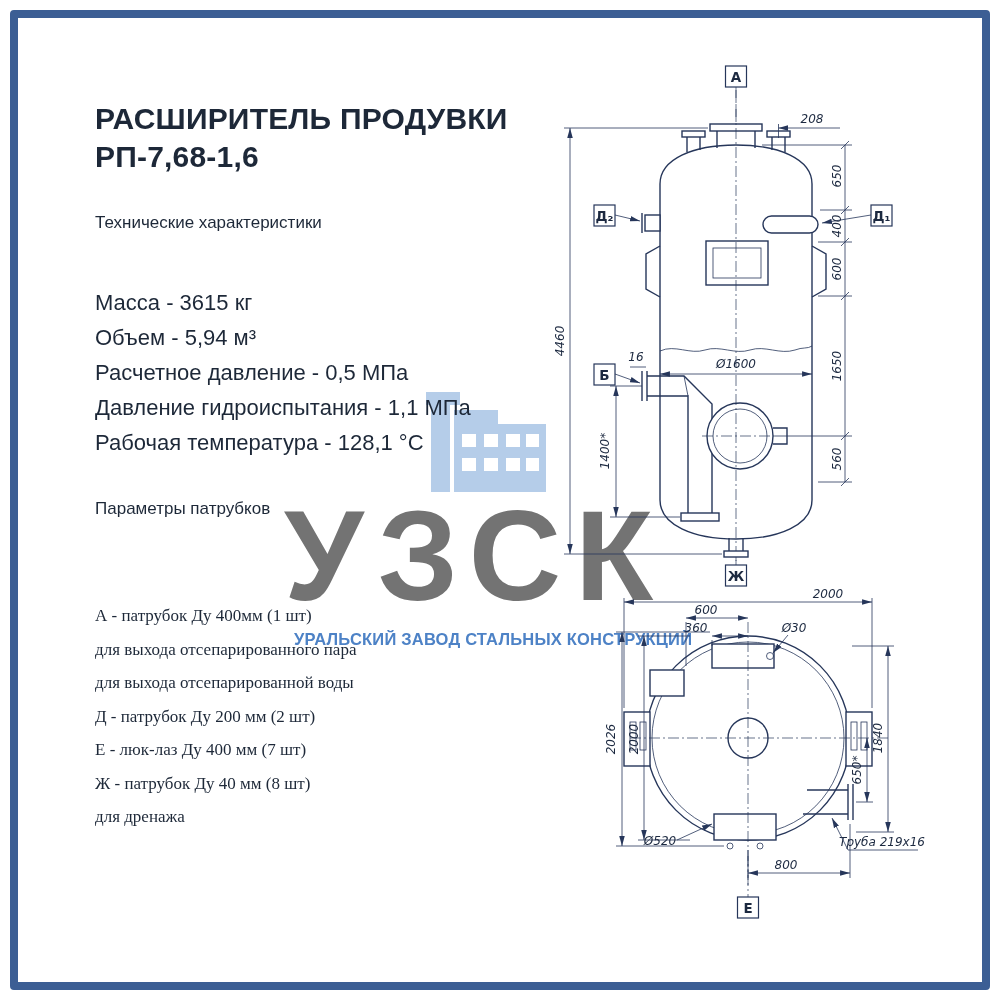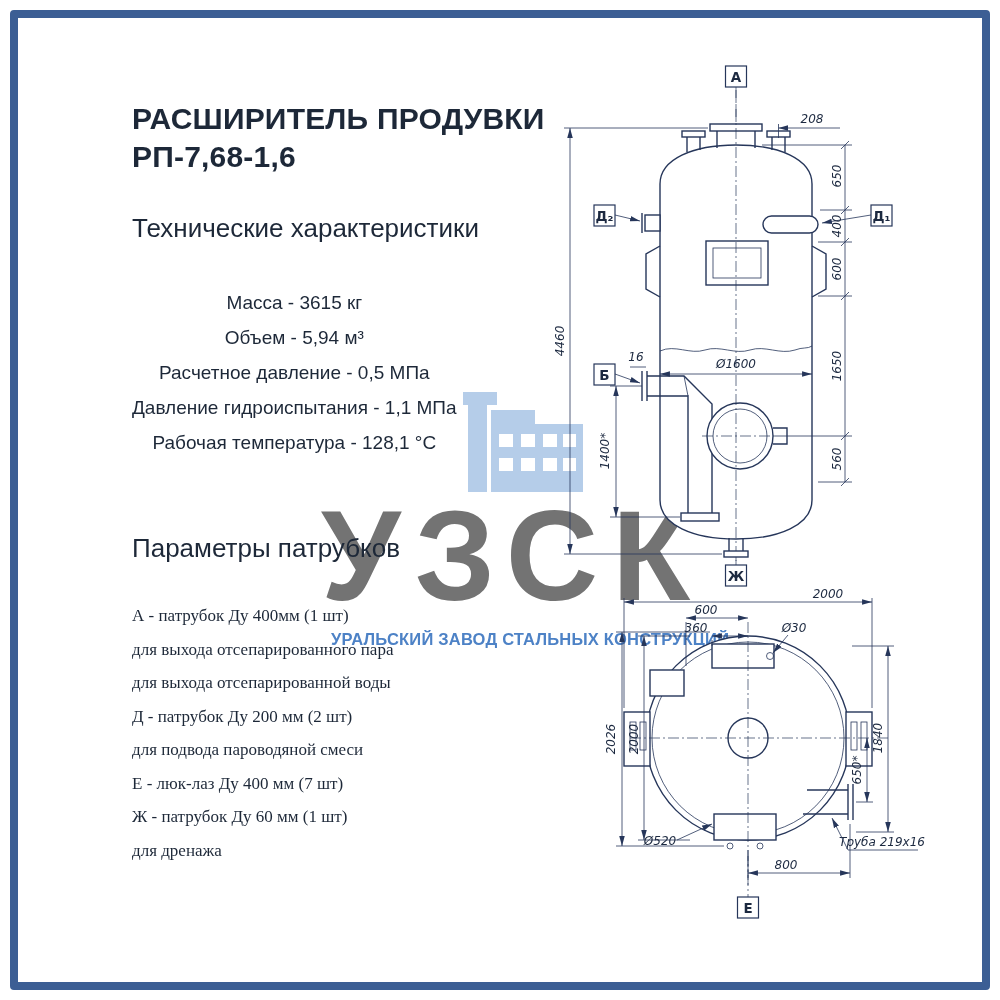--- a/index.html
+++ b/index.html
@@ -2,29 +2,29 @@
 <html><head>
 <meta charset="utf-8">
 <style>
   * { margin:0; padding:0; box-sizing:border-box; }
   html,body { width:1000px; height:1000px; }
   body { font-family:"Liberation Sans", sans-serif; background:#ffffff; }
   .page { position:relative; width:1000px; height:1000px; background:#ffffff; overflow:hidden; }
   .frame { position:absolute; left:10px; top:10px; right:10px; bottom:10px;
            border:8px solid #3c5e94; border-radius:4px; z-index:6; pointer-events:none; }
 
-  .abs { position:absolute;margin-left:37px; }
+  .abs { position:absolute; }
   .txt { color:#1d2838; z-index:2; }
   .title { left:95px; top:100px; width:432px; font-size:30px; font-weight:bold; line-height:38px; letter-spacing:0.2px; }
-  .h2 { font-size:26px; font-weight:normal; }
+  .h2 { font-size:17px; font-weight:normal; }
   .tech-h { left:95px; top:213px; }
-  .noz-h { left:95px; top:533px; }
+  .noz-h { left:95px; top:499px; }
   ul.list { list-style:none; }
   .tech-list { left:95px; top:285px; }
-  .tech-list li { font-size:19px; line-height:35px;text-align:center; }
+  .tech-list li { font-size:22px; line-height:35px; }
   .noz-list { left:95px; top:599px; }
   .noz-list li { font-size:17px; line-height:33.5px;font-family:Liberation Serif, serif; }
 
   .wm { z-index:1; }
   .wm-logo { left:284px; top:492px; font-size:128px; font-weight:bold; letter-spacing:14px;
              line-height:1; color:#737373; }
   .wm-sub { left:294px; top:630px; font-size:16.5px; font-weight:bold; letter-spacing:0.2px; color:#4d82c6; }
   .wm-icon { left:426px; top:390px; width:120px; height:102px; }
   .wm-icon svg { width:100%; height:100%; }
   .wm-icon .b { fill:#b5cde9; }
@@ -75,23 +75,22 @@
     <li>Давление гидроиспытания - 1,1 МПа</li>
     <li>Рабочая температура - 128,1 °С</li>
   </ul>
 
   <h2 class="abs txt h2 noz-h">Параметры патрубков</h2>
   <ul class="abs txt list noz-list">
     <li>А - патрубок Ду 400мм (1 шт)</li>
     <li>для выхода отсепарированного пара</li>
     <li>для выхода отсепарированной воды</li>
     <li>Д - патрубок Ду 200 мм (2 шт)</li>
-    <li>для подвода пароводяной смеси</li>
     <li>Е - люк-лаз Ду 400 мм (7 шт)</li>
-    <li>Ж - патрубок Ду 60 мм (1 шт)</li>
+    <li>Ж - патрубок Ду 40 мм (8 шт)</li>
     <li>для дренажа</li>
   </ul>
 
   <svg class="svg-front" viewBox="0 0 400 535" xmlns="http://www.w3.org/2000/svg">
     <defs>
       <marker id="arwF" viewBox="0 0 12 8" refX="11.5" refY="4" markerWidth="13" markerHeight="9" orient="auto-start-reverse">
         <path d="M11.5,4 L0,0.8 L0,7.2 Z" fill="#26365a"></path>
       </marker>
     </defs>
 

